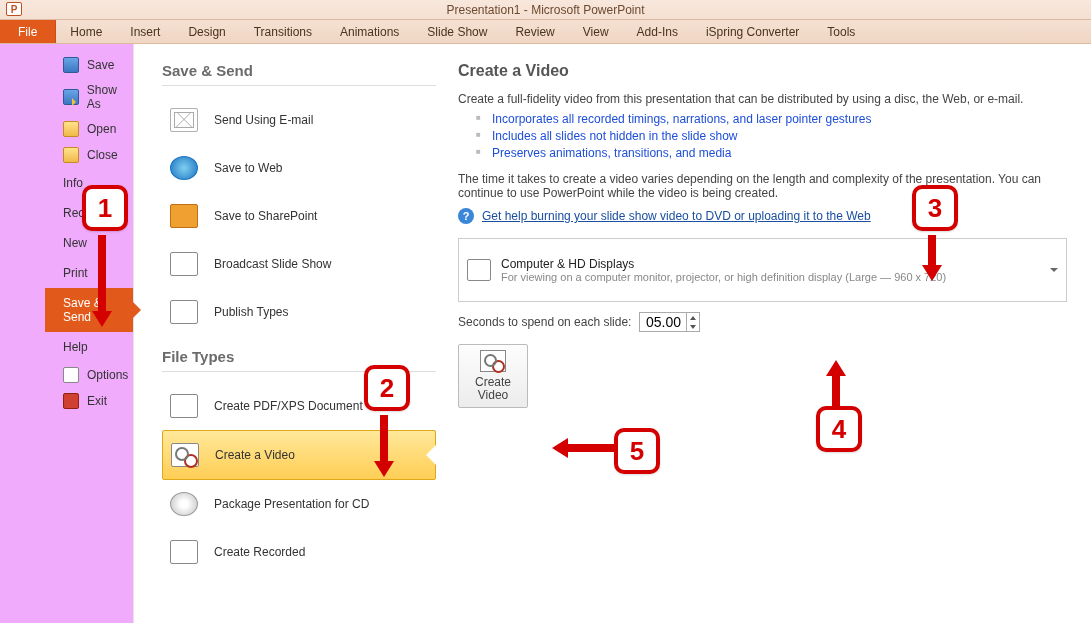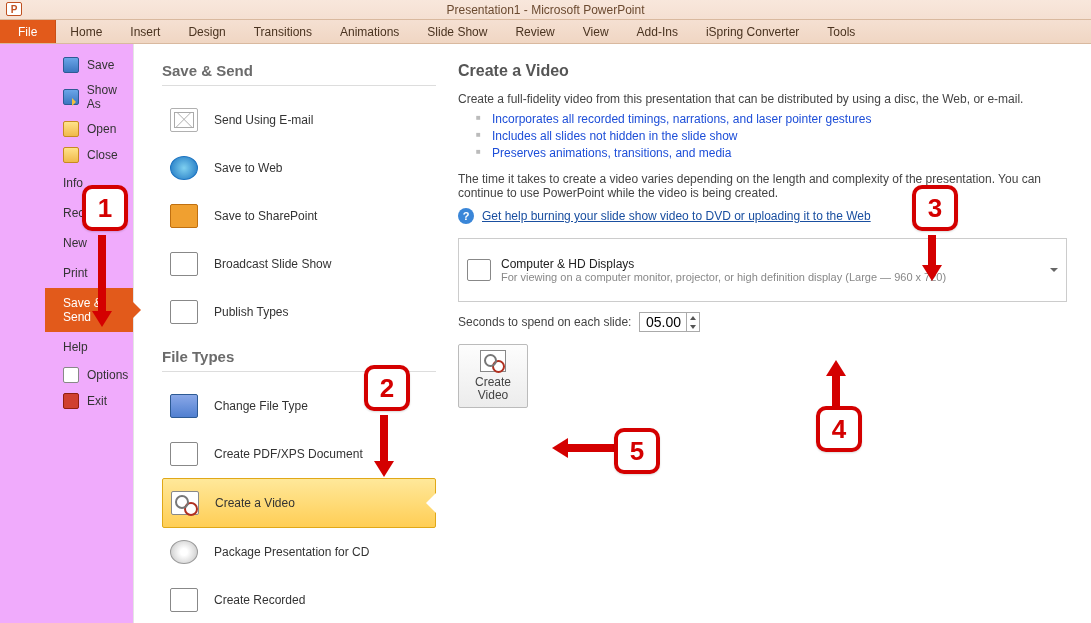--- a/index.html
+++ b/index.html
@@ -288,24 +288,20 @@
       <span>Broadcast Slide Show</span>
     </div>
     <div class="mid-item">
       <span class="big-ico bi-publish"></span>
       <span>Publish Types</span>
     </div>
 
     <div class="section-h" style="margin-top:12px;">File Types</div>
     <div class="sep"></div>
     <div class="mid-item">
-      <span class="big-ico bi-chtype"></span>
-      <span>Change File Type</span>
-    </div>
-    <div class="mid-item">
       <span class="big-ico bi-pdf"></span>
       <span>Create PDF/XPS Document</span>
     </div>
     <div class="mid-item sel">
       <span class="big-ico bi-video"></span>
       <span>Create a Video</span>
     </div>
     <div class="mid-item">
       <span class="big-ico bi-cd"></span>
       <span>Package Presentation for CD</span>

